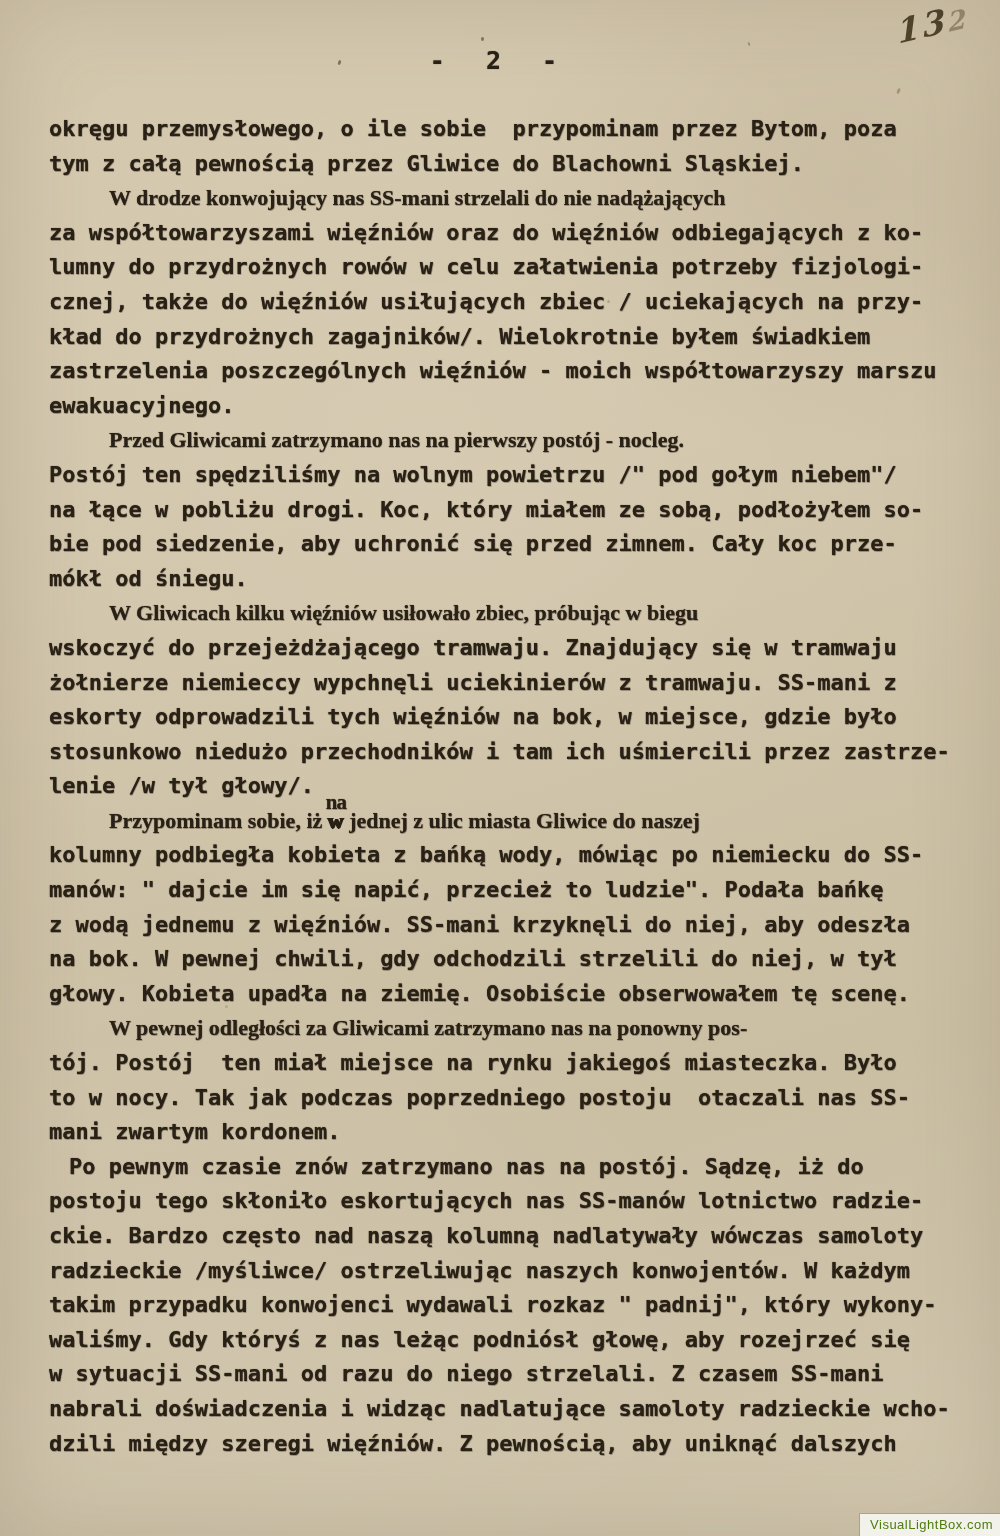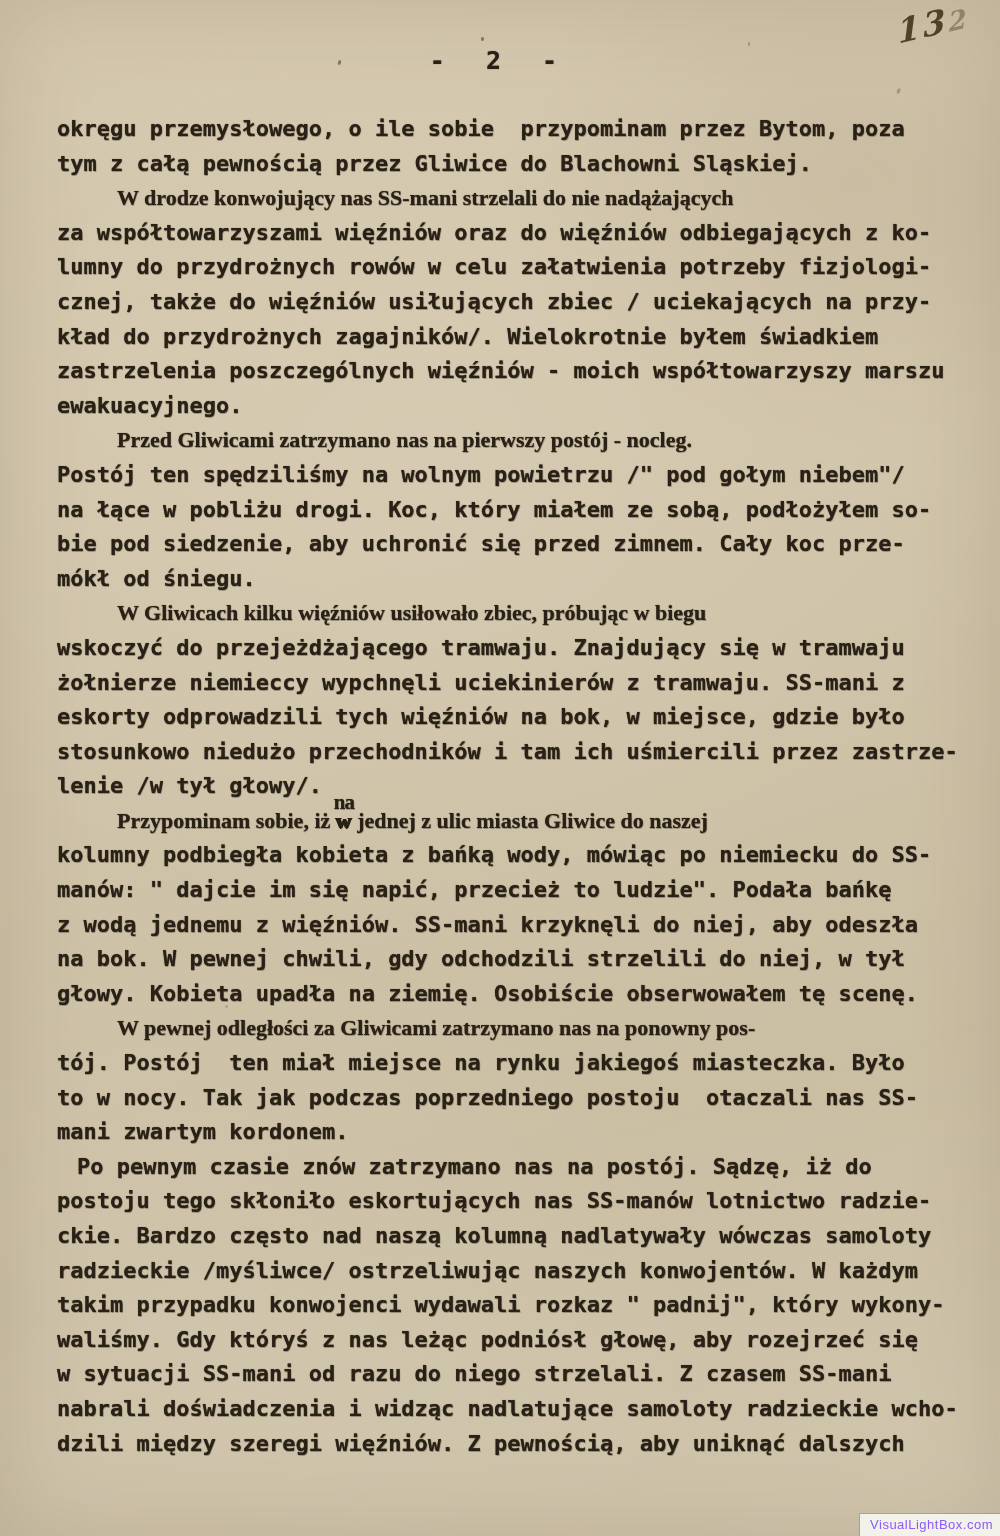--- a/index.html
+++ b/index.html
@@ -12,21 +12,21 @@
     position:relative;width:1000px;height:1536px;
     background:
       radial-gradient(ellipse 900px 700px at 42% 30%, rgba(255,250,233,0.12), rgba(255,250,233,0) 70%),
       radial-gradient(ellipse 500px 380px at 85% 12%, rgba(120,100,70,0.10), rgba(120,100,70,0) 70%),
       radial-gradient(ellipse 700px 500px at 20% 85%, rgba(255,252,240,0.10), rgba(255,252,240,0) 75%),
       linear-gradient(163deg, #d4c8ae 0%, #d0c4aa 38%, #cabea3 72%, #d1c7ae 100%);
     box-shadow:inset 0 0 90px rgba(95,80,55,0.18);
   }
   
   .doc-body{
-    position:absolute;left:57px;top:112px;width:910px;
+    position:absolute;left:49px;top:112px;width:910px;
     font:bold 22px/34.6px "DejaVu Sans Mono",monospace;
     color:#2a2116;
     white-space:pre;
     text-shadow:0 0 1px rgba(42,33,22,0.75), 0.6px 0.6px 0 rgba(42,33,22,0.28);
   }
   .line{height:34.6px;}
   .line.indent-normal{padding-left:60px;font-family:Liberation Serif, serif;}
   .line.indent-small{padding-left:20px;}
   .corr{position:relative;display:inline-block;}
   .corr .base{
@@ -48,21 +48,21 @@
     font-size:33px;color:#42351f;
     transform:rotate(-13deg) skewX(-10deg);
     letter-spacing:3px;opacity:0.9;
   }
   .handwritten .faint{opacity:0.45;font-size:0.8em;}
   .watermark{
     position:absolute;right:0;bottom:0;
     background:#f2f1ea;
     box-shadow:0 0 0 1px rgba(130,128,115,0.45);
     font:13px/16px "Liberation Sans","DejaVu Sans",sans-serif;
-    color:#8b5cf6;
+    color:#4d7c0f;
     padding:3px 7px 3px 10px;
     letter-spacing:0.5px;
     cursor:pointer;
   }
   .speck{position:absolute;background:rgba(62,50,34,0.55);border-radius:50%;}
   .s1{left:338px;top:60px;width:3px;height:5px;transform:rotate(20deg);}
   .s2{left:481px;top:37px;width:3px;height:4px;}
   .s3{left:748px;top:42px;width:2px;height:4px;transform:rotate(-15deg);opacity:.6;}
   .s4{left:897px;top:88px;width:3px;height:6px;transform:rotate(25deg);opacity:.55;}
   .s5{left:607px;top:300px;width:3px;height:3px;opacity:.4;}

